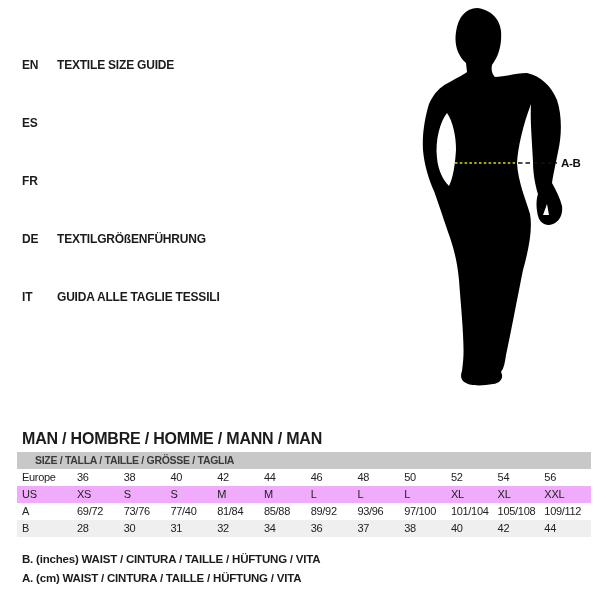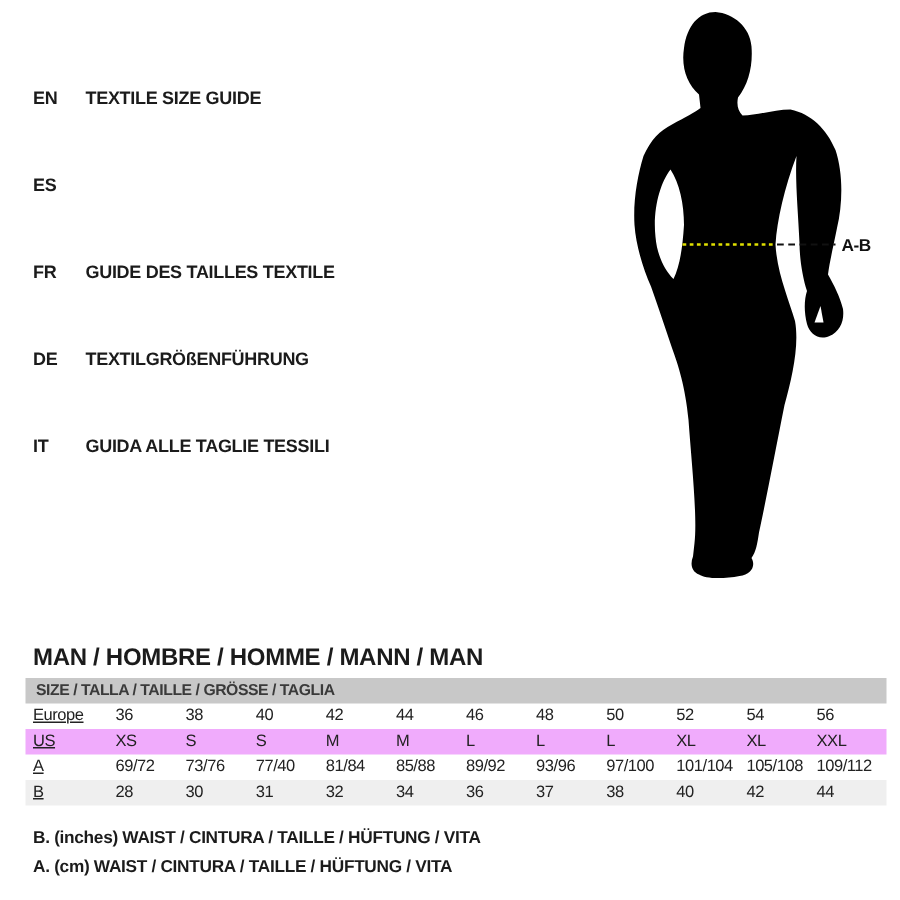--- a/index.html
+++ b/index.html
@@ -10,43 +10,42 @@
   .lang-row{display:flex;line-height:18px;margin-top:40px;}
   .lang-code{width:35px;}
   
   .garment{position:absolute;left:22px;top:108px;font-size:12.5px;font-weight:700;letter-spacing:-0.2px;}
   
   .figure{position:absolute;left:405px;top:0;width:195px;height:400px;}
   
   .section-heading{position:absolute;left:22px;top:430px;font-size:16px;font-weight:700;letter-spacing:-0.2px;}
   
   .size-table{position:absolute;left:17px;top:452px;width:574px;font-size:11px;letter-spacing:-0.3px;}
-  .thead{height:17px;line-height:17px;padding-left:7px;font-size:10.5px;font-weight:700;color:#3a3a3a;box-sizing:border-box;}
+  .thead{height:17px;line-height:17px;padding-left:18px;font-size:10.5px;font-weight:700;color:#3a3a3a;box-sizing:border-box;}
   .trow{display:flex;height:17px;line-height:17px;}
-  .tlabel{width:60px;padding-left:5px;box-sizing:border-box;color:#222;text-decoration:underline;}
+  .tlabel{width:60px;padding-left:5px;box-sizing:border-box;color:#222;}
   .tcell{flex:1;text-align:left;color:#222;}
   
   .notes{position:absolute;left:22px;top:550px;font-size:11.5px;font-weight:700;letter-spacing:-0.2px;line-height:19px;}
 </style>
 </head>
 <body>
 
 <div class="page">
 
   <div class="langs">
     <div class="lang-row">
       <span class="lang-code">EN</span>
       <span>TEXTILE SIZE GUIDE</span>
     </div>
     <div class="lang-row">
       <span class="lang-code">ES</span>
     </div>
     <div class="lang-row">
       <span class="lang-code">FR</span>
-      <span>GUIDE DES TAILLES TEXTILE</span>
     </div>
     <div class="lang-row">
       <span class="lang-code">DE</span>
       <span>TEXTILGRÖßENFÜHRUNG</span>
     </div>
     <div class="lang-row">
       <span class="lang-code">IT</span>
       <span>GUIDA ALLE TAGLIE TESSILI</span>
     </div>
   </div>

